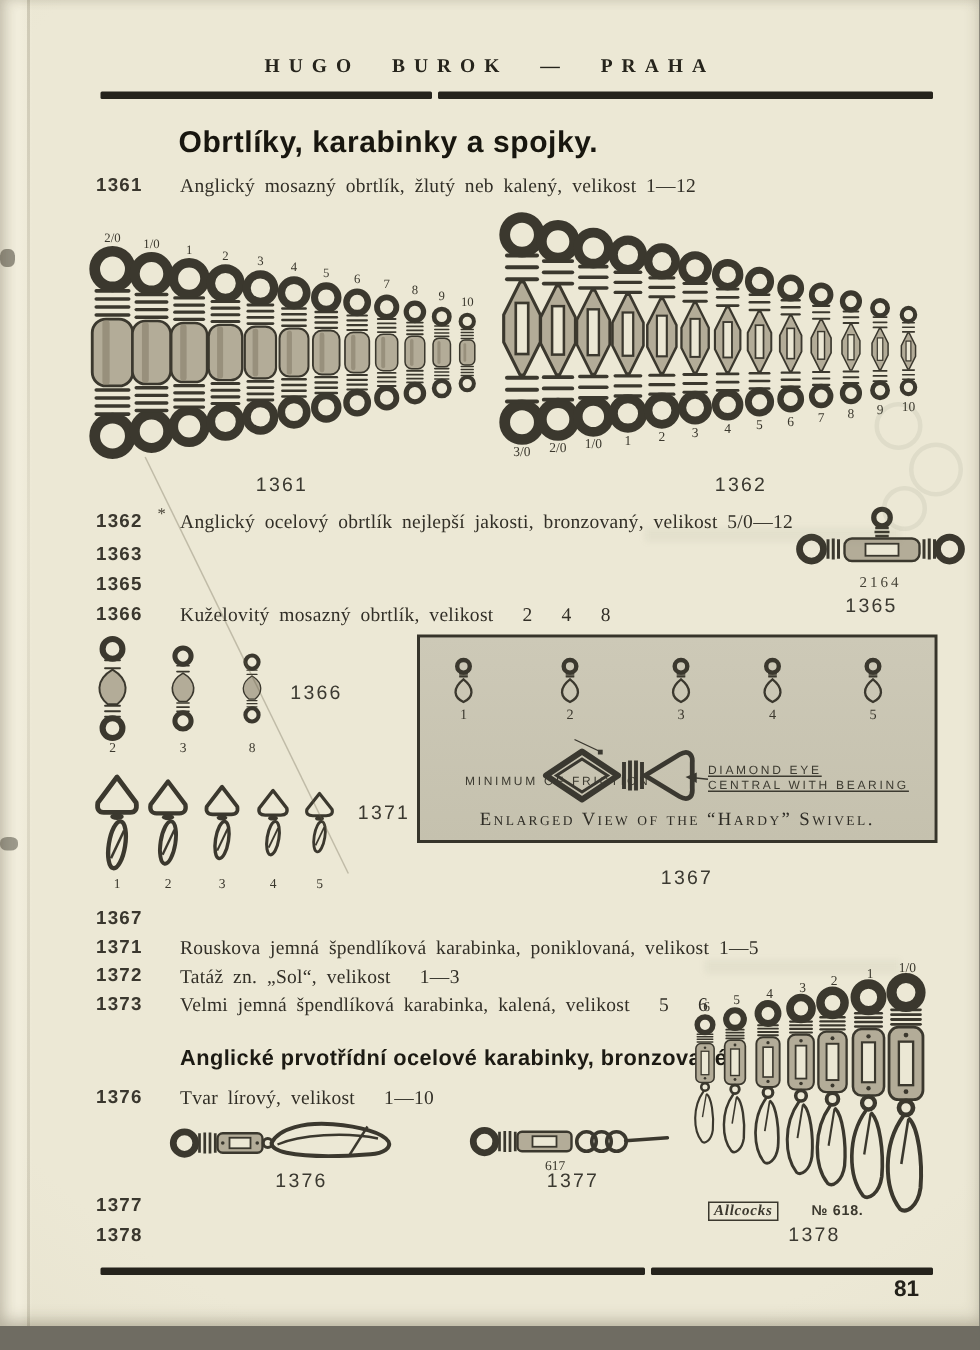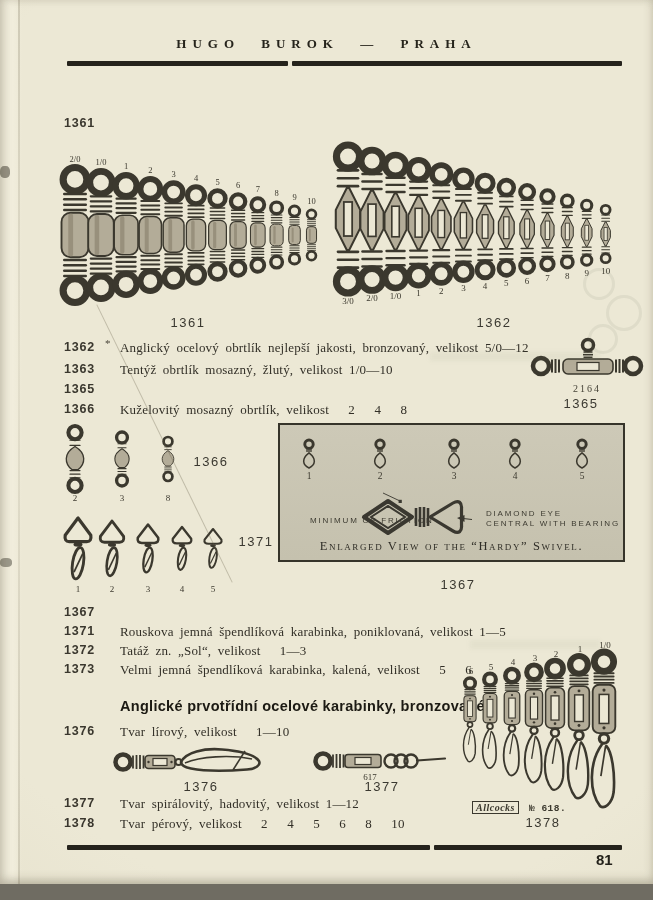--- a/index.html
+++ b/index.html
@@ -33,49 +33,50 @@
     letter-spacing:2px;color:#454237;}
   .hardybox{position:absolute;left:278px;top:423px;width:347px;height:139px;
     background:linear-gradient(180deg,#cdc9b7,#c5c1ae);border:2px solid #36342a;box-sizing:border-box;}
   .note{position:absolute;font-family:"Liberation Sans",sans-serif;font-size:8px;
     letter-spacing:1.8px;color:#3d3b31;line-height:10px;white-space:nowrap;}
   .caption{position:absolute;left:20px;right:20px;top:114px;text-align:center;
     font-variant:small-caps;font-size:12.5px;letter-spacing:1.6px;color:#2f2d26;}
   .allcocks{position:absolute;left:472px;top:797px;white-space:nowrap;}
   .allcocks .brandbox{display:inline-block;border:1px solid #3b382e;padding:0 3px;
     font-style:italic;font-weight:bold;font-size:10px;letter-spacing:.5px;color:#3b382e;}
-  .allcocks .brandno{font-family:Liberation Mono, monospace;font-weight:bold;
-    font-size:9.5px;letter-spacing:.5px;color:#3b382e;margin-left:6px;}
+  .allcocks .brandno{font-family:Liberation Sans, sans-serif;font-weight:bold;
+    font-size:9.5px;letter-spacing:.5px;color:#3b382e;margin-left:18px;}
   .pagenum{position:absolute;left:596px;top:851px;font-family:"Liberation Sans",sans-serif;
     font-weight:bold;font-size:15px;color:#23211a;}
   .artifact{position:absolute;pointer-events:none;}
   .figsvg{position:absolute;overflow:visible;}
 </style>
 </head>
 <body>
 
 <div class="page">
   <div class="crease artifact"></div>
 
   <div class="brand">HUGO  BUROK  —  PRAHA</div>
   <div class="ruleseg" style="left:67px;top:61px;width:221px;"></div>
   <div class="ruleseg" style="left:292px;top:61px;width:330px;"></div>
 
+  <div class="title">Obrtlíky, karabinky a spojky.</div>
 
   <div class="row" style="top:116px;">
     <span class="no">1361</span>
+    <span class="desc">Anglický mosazný obrtlík, žlutý neb kalený, velikost 1—12</span>
   </div>
   <div class="row" style="top:340px;">
     <span class="no">1362</span>
     <span class="mark">*</span>
     <span class="desc">Anglický ocelový obrtlík nejlepší jakosti, bronzovaný, velikost 5/0—12</span>
   </div>
   <div class="row" style="top:362px;">
     <span class="no">1363</span>
-    <span class="desc">Tentýž obrtlík mosazný, žlutý, velikost 1/0—10</span>
   </div>
   <div class="row" style="top:382px;">
     <span class="no">1365</span>
   </div>
   <div class="row" style="top:402px;">
     <span class="no">1366</span>
     <span class="desc">Kuželovitý mosazný obrtlík, velikost   2   4   8</span>
   </div>
   <div class="row tight" style="top:605px;">
     <span class="no">1367</span>
@@ -94,25 +95,23 @@
   </div>
 
   <div class="subheading">Anglické prvotřídní ocelové karabinky, bronzované.</div>
 
   <div class="row" style="top:724px;">
     <span class="no">1376</span>
     <span class="desc">Tvar lírový, velikost   1—10</span>
   </div>
   <div class="row" style="top:796px;">
     <span class="no">1377</span>
-    <span class="desc">Tvar spirálovitý, hadovitý, velikost 1—12</span>
   </div>
   <div class="row" style="top:816px;">
     <span class="no">1378</span>
-    <span class="desc">Tvar pérový, velikost   2   4   5   6   8   10</span>
   </div>
 
   <svg id="fig1361" class="figsvg" style="left:40px;top:150px;" width="300" height="165">
       <g>
         <circle cx="35" cy="29.38" r="11.879999999999999" fill="none" stroke="#3b382e" stroke-width="7.127999999999999"></circle>
         <circle cx="35" cy="140.62" r="11.879999999999999" fill="none" stroke="#3b382e" stroke-width="7.127999999999999"></circle>
         <rect x="21.5" y="62.724999999999994" width="27" height="44.55000000000001" rx="9.180000000000001" fill="#b3ac98" stroke="#3b382e" stroke-width="1.8900000000000001"></rect>
         <line x1="30.68" y1="65.725" x2="30.68" y2="104.275" stroke="#877f6b" stroke-width="4.859999999999999" opacity="0.6" stroke-linecap="round"></line>
         <line x1="24.2" y1="43.96" x2="45.8" y2="43.96" stroke="#3b382e" stroke-width="2.4299999999999997" stroke-linecap="round"></line>
         <line x1="24.2" y1="49.315" x2="45.8" y2="49.315" stroke="#3b382e" stroke-width="2.4299999999999997" stroke-linecap="round"></line>
@@ -626,21 +625,21 @@
         <line x1="68" y1="17" x2="68" y2="35" stroke-width="2.6"></line>
         <path d="M 70 26 L 93 12 C 99 8.5 102 12 101.5 17.5 L 101.5 34.5 C 102 40 99 43.5 93 40 Z" stroke-width="3.2" stroke-linejoin="round"></path>
       </g>
       <g>
         <line x1="23" y1="2" x2="40" y2="10" stroke="#3a3830" stroke-width="0.9"></line>
         <rect x="38.6" y="8.8" width="3.2" height="3.2" fill="#3a3830"></rect>
         <line x1="112" y1="28.5" x2="104" y2="27.6" stroke="#3a3830" stroke-width="1"></line>
         <polygon points="97,27 104.5,24 104.5,31" fill="#3a3830"></polygon>
       </g>
     </svg>
-    <div class="note" style="left:206px;top:84px;">
+    <div class="note" style="left:192px;top:84px;text-decoration:underline;">
       <div>DIAMOND EYE</div>
       <div>CENTRAL WITH BEARING</div>
     </div>
     <div class="caption">Enlarged View of the “Hardy” Swivel.</div>
   </div>
   <div class="figlabel" style="left:430px;top:577px;">1367</div>
 
   <svg class="figsvg" style="left:112px;top:742px;" width="155" height="40" viewBox="0 0 155 40">
     <g stroke="#3b382e" fill="none">
       <circle cx="11" cy="20" r="7.5" stroke-width="4.5"></circle>

